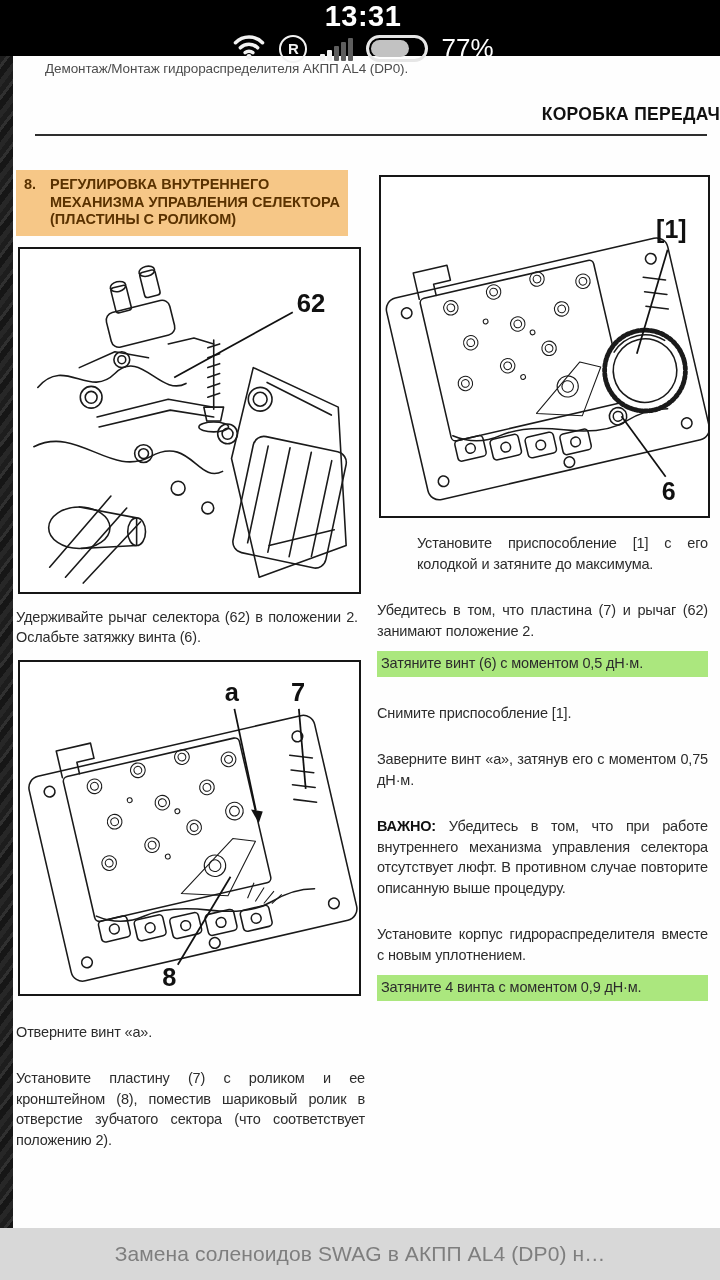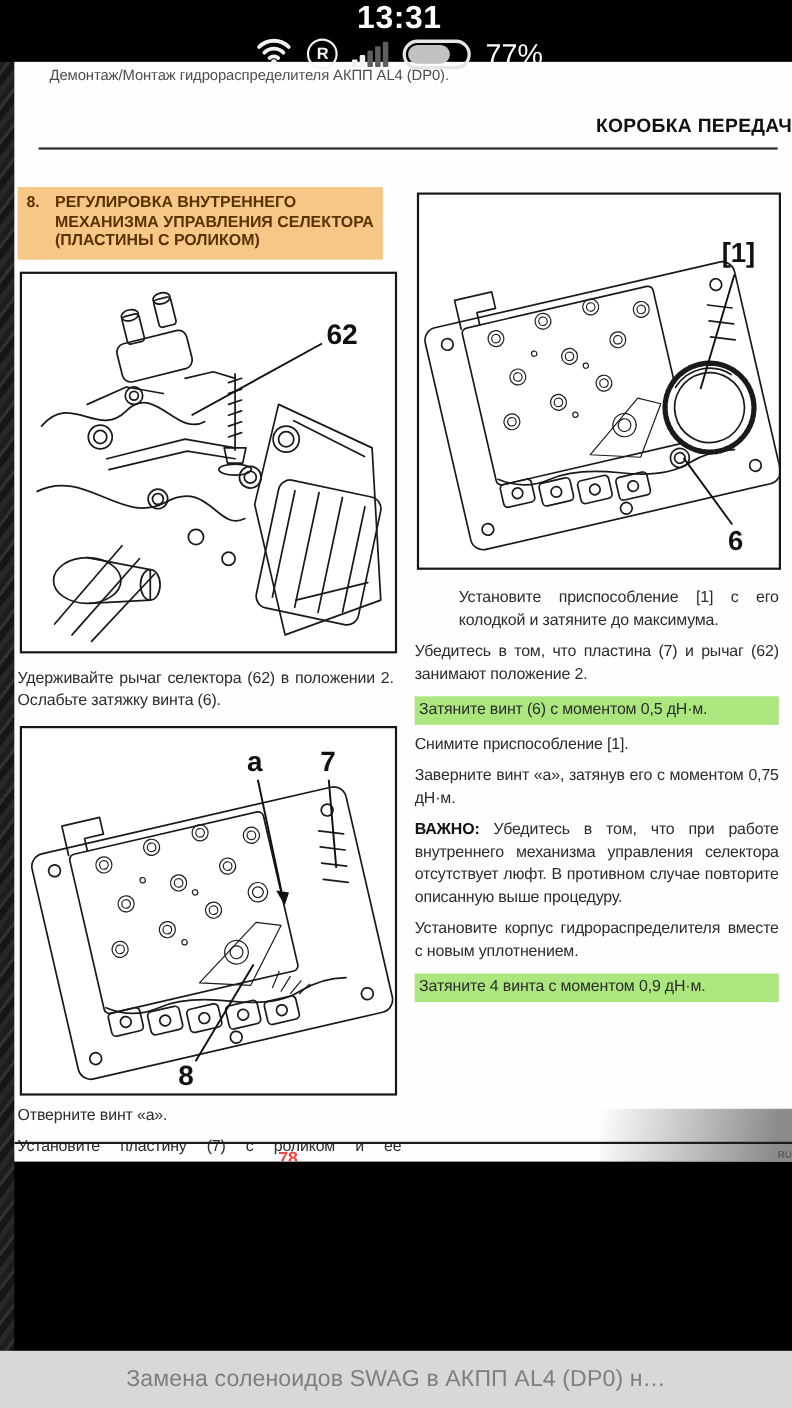--- a/index.html
+++ b/index.html
@@ -15,42 +15,42 @@
     color:#f2f2f2; font-size:15px; font-weight:bold; display:flex; align-items:center; justify-content:center; }
   .sb-signal { display:flex; align-items:flex-end; gap:2px; height:24px; }
   .sb-signal i { width:5px; display:block; border-radius:1px; }
   .battery { width:62px; height:27px; border:3px solid #e6e6e6; border-radius:14px; padding:2px; }
   .battery i { display:block; height:100%; width:72%; background:#c2c2c2; border-radius:9px; }
   .sb-batt-text { color:#fff; font-size:26px; }
 
   
   .side-texture { position:absolute; left:0; top:56px; width:13px; height:1186px; z-index:1;
     background:repeating-linear-gradient(127deg,#1d1d1d 0 5px,#303030 5px 8px,#161616 8px 14px,#272727 14px 19px); }
-  .page { position:absolute; left:13px; top:56px; width:707px; height:1000px; background:#fefefe; z-index:2; overflow:hidden; }
+  .page { position:absolute; left:13px; top:56px; width:707px; height:1225px; background:#fefefe; z-index:2; overflow:hidden; }
 
   .breadcrumb { margin:5px 0 0 32px; font-size:13.5px; color:#4d4d4d; letter-spacing:-0.1px; }
   .section-title { margin-top:28px; text-align:right; font-size:17.5px; font-weight:bold; color:#111; letter-spacing:0.3px; }
   .title-rule { margin:9px 13px 0 22px; border-top:2px solid #2e2e2e; }
 
   .columns { display:flex; gap:12px; padding:34px 12px 0 3px; }
   .col-left { width:349px; flex:none; }
   .col-right { width:331px; flex:none; }
 
   .heading-box { width:332px; background:#f6c787; color:#5a3200; padding:6px 8px 7px 8px;
     font-size:14.5px; font-weight:bold; line-height:17.5px; display:flex; }
   .heading-num { width:26px; flex:none; }
   .heading-text { flex:1; }
 
   .figure { border:2px solid #161616; background:#fff; margin-left:2px; }
   .fig1 { width:343px; height:347px; margin-top:11px; }
   .fig2 { width:343px; height:336px; margin-top:12px; }
   .fig3 { width:331px; height:343px; margin-top:5px; }
   .figure svg { display:block; width:100%; height:100%; }
 
-  .para { font-size:14.5px; line-height:20.5px; color:#2c2c2c; text-align:justify; margin-top:8px; letter-spacing:-0.15px; }
+  .para { font-size:14.5px; line-height:20.5px; color:#2c2c2c; text-align:justify; margin-top:26px; letter-spacing:-0.15px; }
   .caption { margin-top:13px; margin-bottom:4px; width:342px; }
   .hl { background:#abe77e; padding:2px 4px 3px 4px; margin-top:10px; text-align:left; }
   .imp b { color:#111; }
 
   .col-right .first { margin-top:15px;margin-left:40px; }
 
   
   .corner-shade { position:absolute; right:0; bottom:0; width:175px; height:48px;
     background:linear-gradient(100deg, rgba(0,0,0,0) 0%, rgba(0,0,0,0.45) 90%); }
   .footer-line { position:absolute; left:0; right:0; bottom:16px; border-top:2.5px solid #1c1c1c; }

